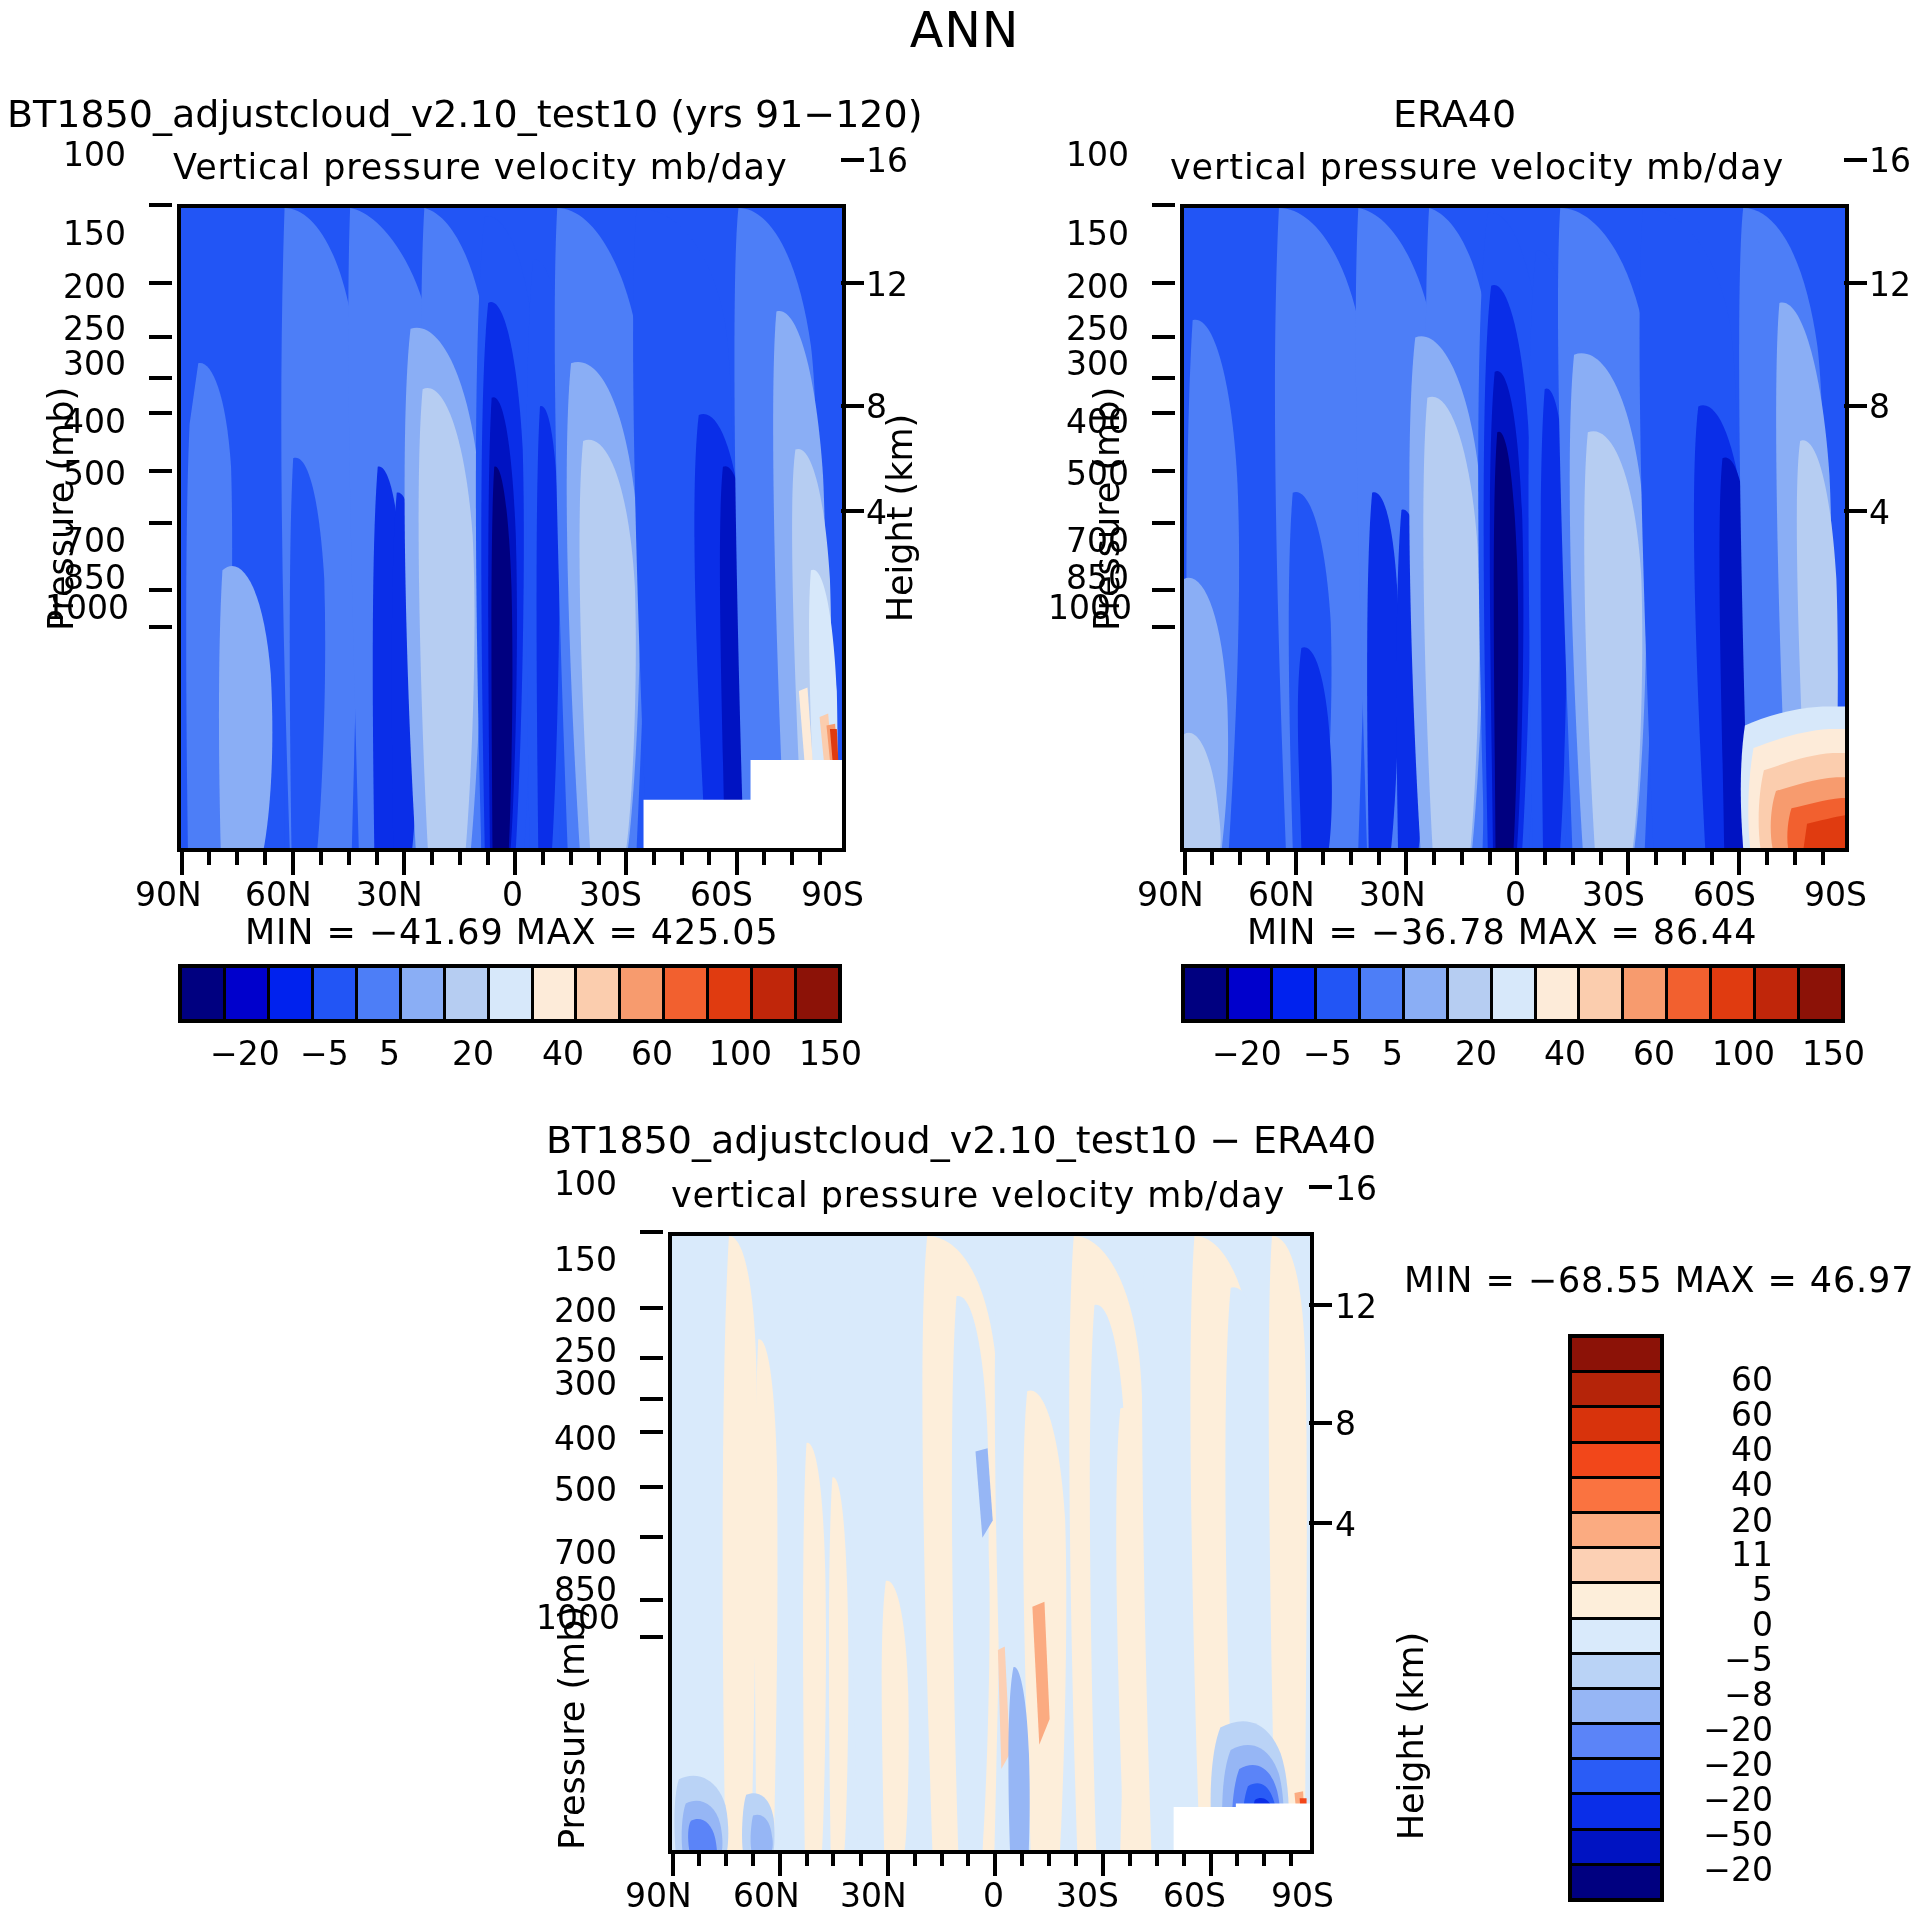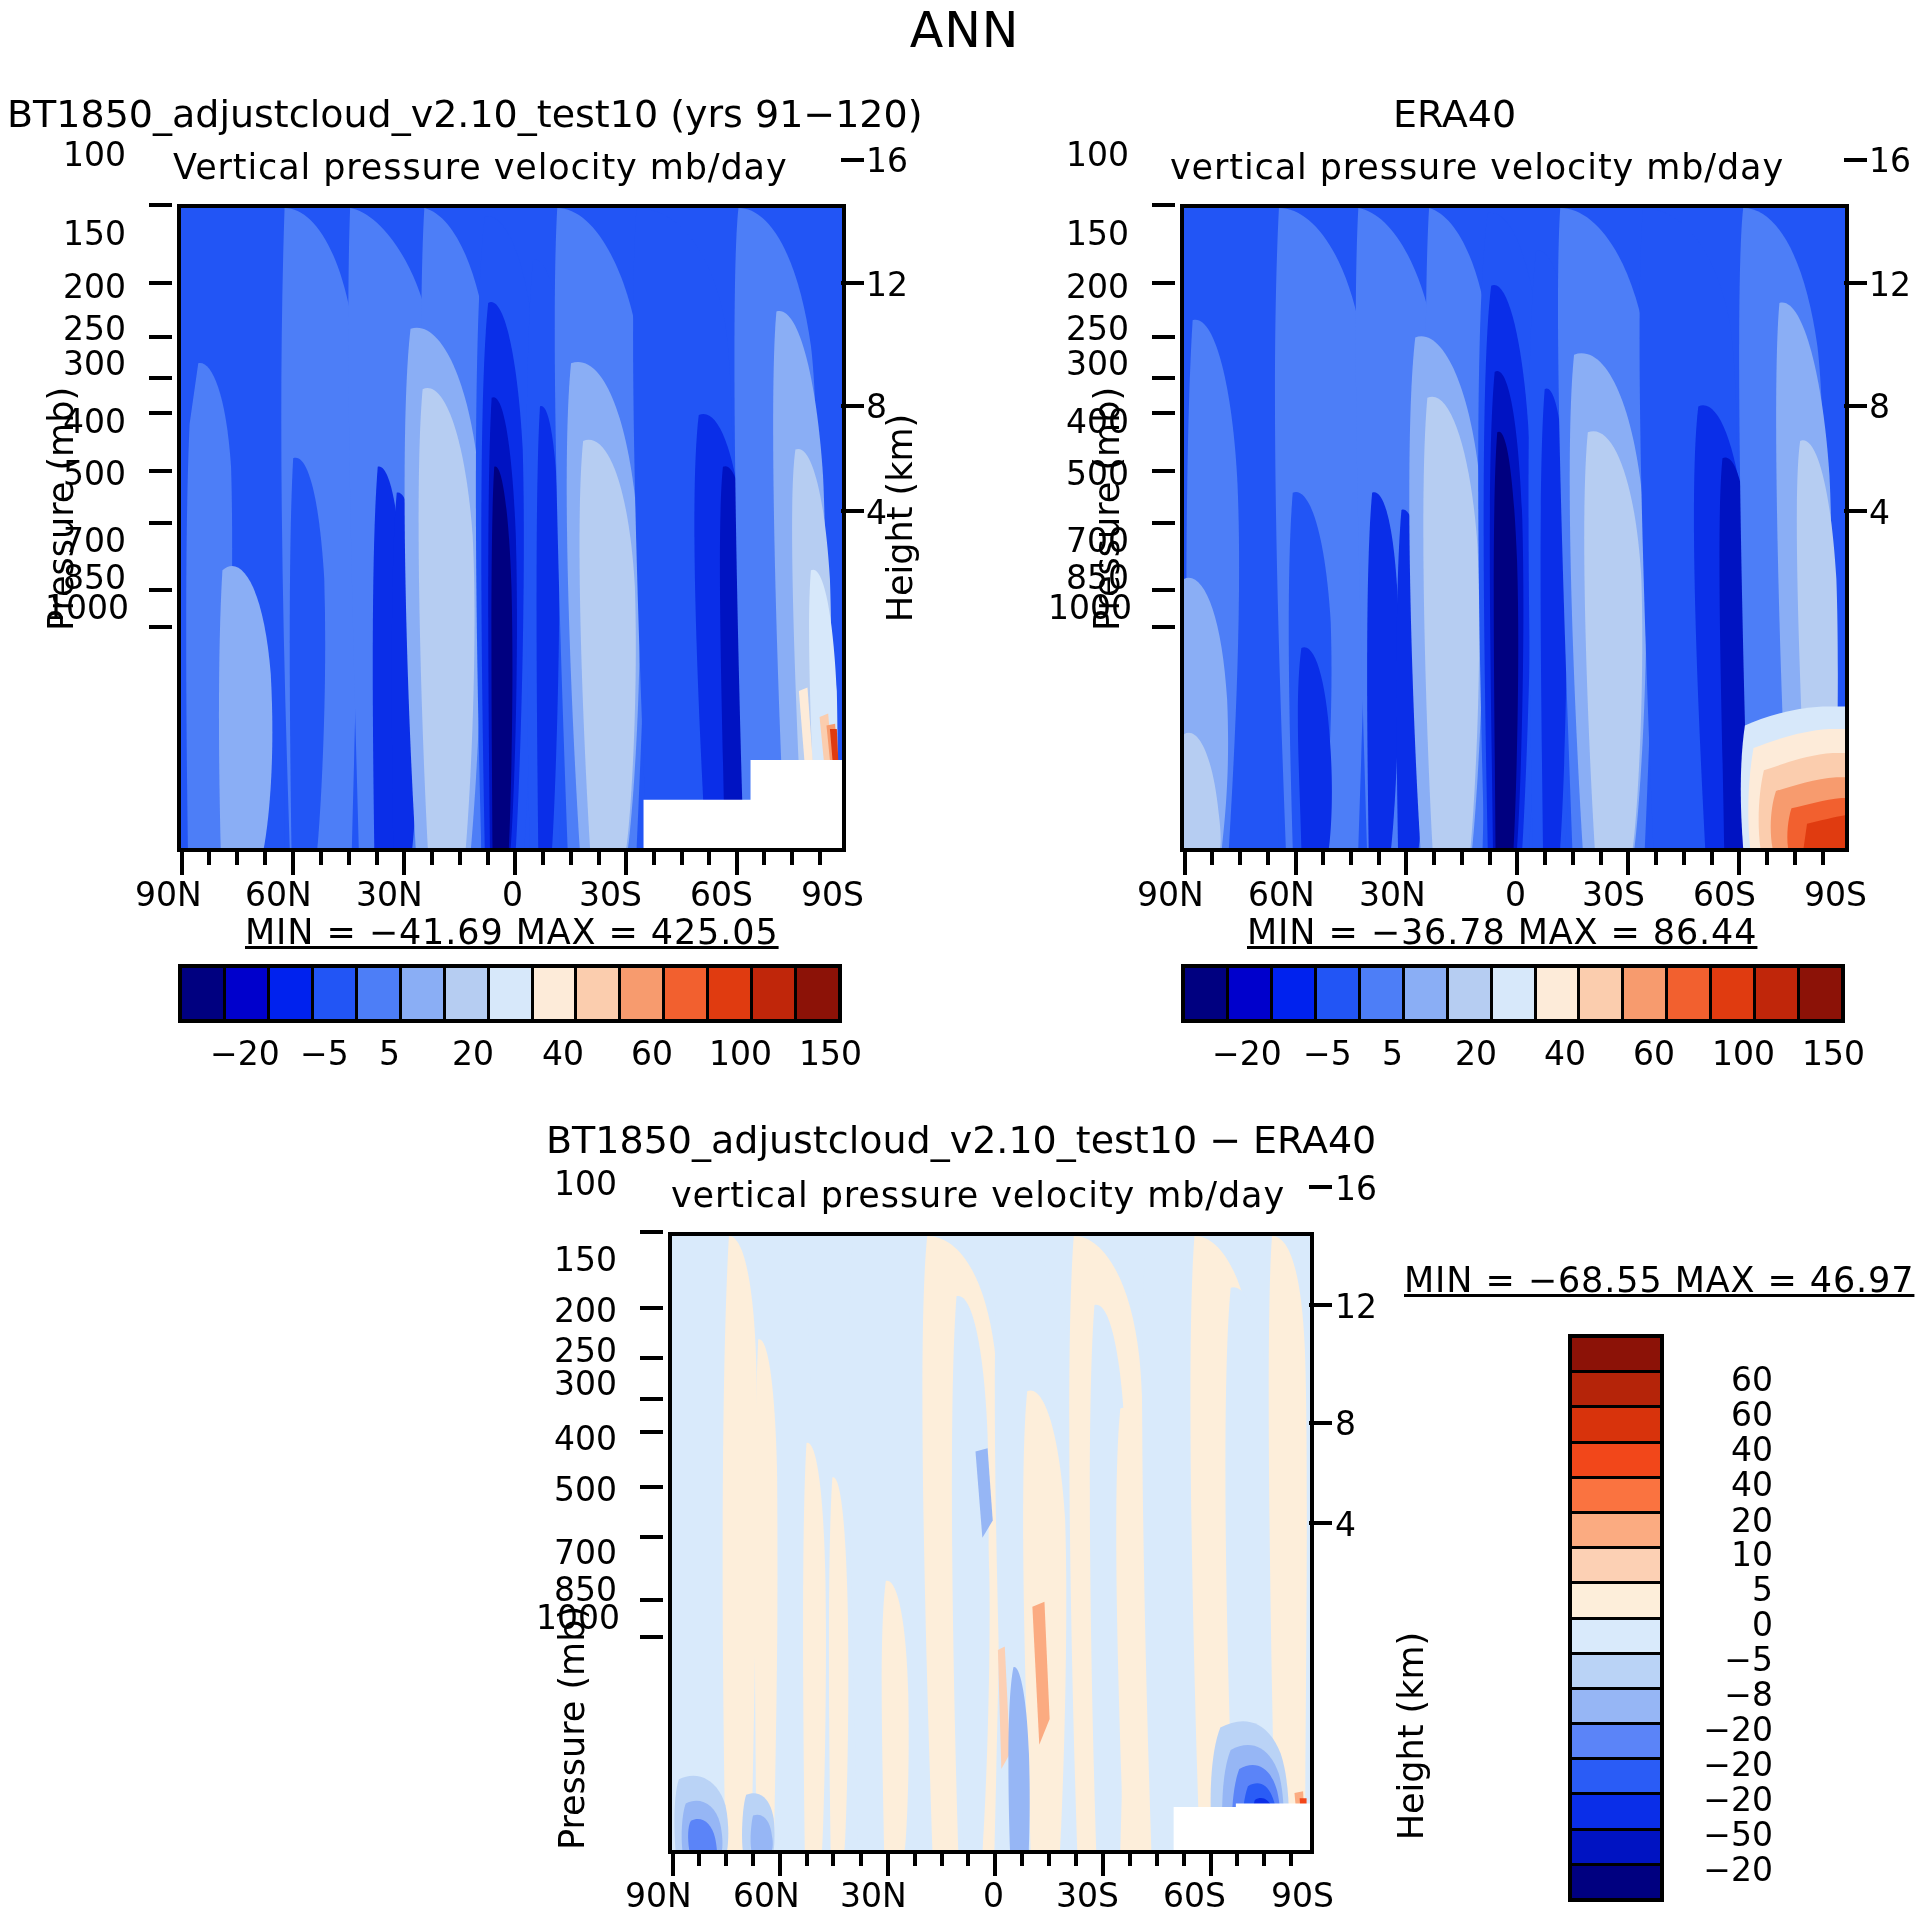--- a/index.html
+++ b/index.html
@@ -6,21 +6,21 @@
   body{width:1929px;height:1921px;position:relative;
        font-family:"DejaVu Sans","Liberation Sans",sans-serif;color:#000;}
 
   .abs{position:absolute;}
   .ctr{text-align:center;}
 
   #season-title{left:0;top:1.7px;width:1929px;font-size:49px;letter-spacing:0.9px;}
 
   .panel-title{font-size:38px;white-space:nowrap;}
   .panel-subtitle{font-size:35px;white-space:nowrap;letter-spacing:0.9px;}
-  .minmax{font-size:35px;white-space:nowrap;letter-spacing:0.9px;text-decoration:underline;}
+  .minmax{font-size:35px;white-space:nowrap;letter-spacing:0.9px;}
 
   .axis-num{font-size:33px;white-space:nowrap;}
   .tick-lab{font-size:33px;white-space:nowrap;}
   .axis-name{font-size:35px;white-space:nowrap;}
   .rot-left{transform:rotate(-90deg);transform-origin:center center;}
 
   .plot-frame{position:absolute;border:4.4px solid #000;box-sizing:border-box;
               background:#ffffff;overflow:hidden;}
   .plot-canvas{position:absolute;left:0;top:0;width:100%;height:100%;}
 
@@ -464,21 +464,21 @@
     <div class="cell" style="background: rgb(42, 92, 246);"></div>
     <div class="cell" style="background: rgb(10, 46, 232);"></div>
     <div class="cell" style="background: rgb(0, 19, 194);"></div>
     <div class="cell" style="background: rgb(0, 0, 128);"></div>
   </div>
 <div class="abs cbl-v" style="left:1677px;top:1360px;width:96px;">60</div>
 <div class="abs cbl-v" style="left:1677px;top:1395px;width:96px;">60</div>
 <div class="abs cbl-v" style="left:1677px;top:1430px;width:96px;">40</div>
 <div class="abs cbl-v" style="left:1677px;top:1465px;width:96px;">40</div>
 <div class="abs cbl-v" style="left:1677px;top:1501px;width:96px;">20</div>
-<div class="abs cbl-v" style="left:1677px;top:1535px;width:96px;">10</div>
+<div class="abs cbl-v" style="left:1677px;top:1535px;width:96px;">11</div>
 <div class="abs cbl-v" style="left:1677px;top:1570px;width:96px;">5</div>
 <div class="abs cbl-v" style="left:1677px;top:1605px;width:96px;">0</div>
 <div class="abs cbl-v" style="left:1677px;top:1640px;width:96px;">−5</div>
 <div class="abs cbl-v" style="left:1677px;top:1675px;width:96px;">−8</div>
 <div class="abs cbl-v" style="left:1677px;top:1710px;width:96px;">−20</div>
 <div class="abs cbl-v" style="left:1677px;top:1745px;width:96px;">−20</div>
 <div class="abs cbl-v" style="left:1677px;top:1780px;width:96px;">−20</div>
 <div class="abs cbl-v" style="left:1677px;top:1815px;width:96px;">−50</div>
 <div class="abs cbl-v" style="left:1677px;top:1850px;width:96px;">−20</div>
 

